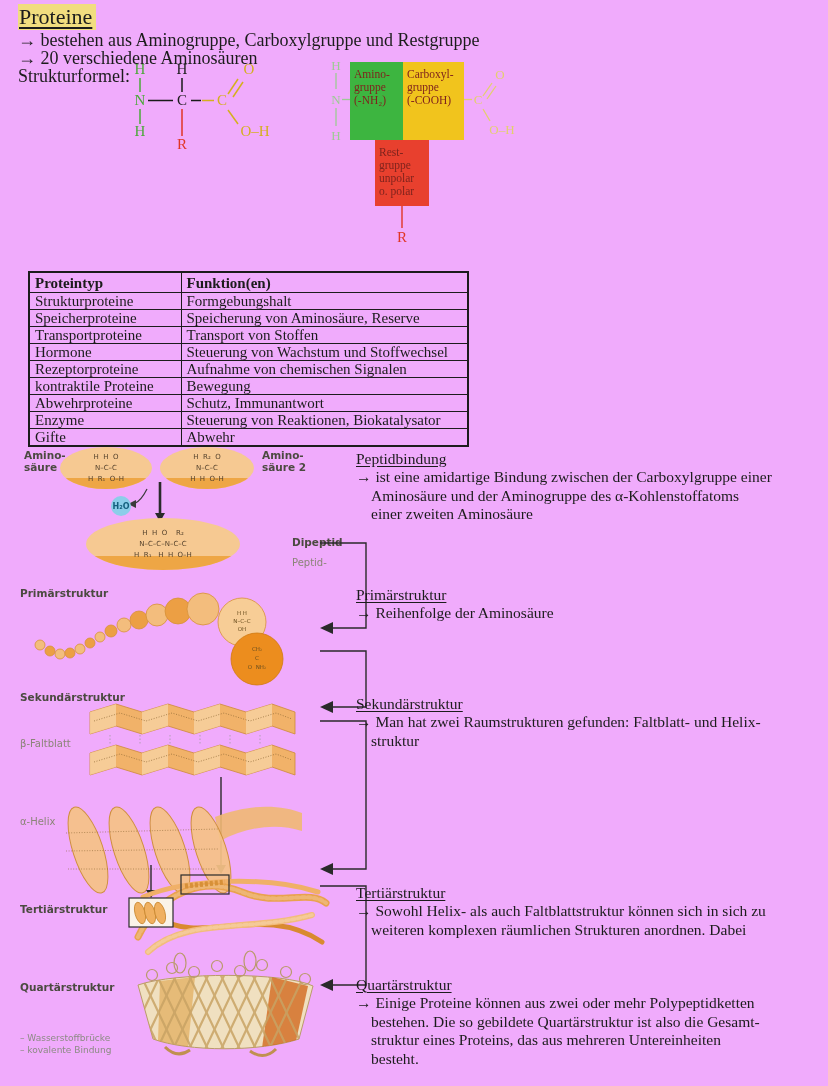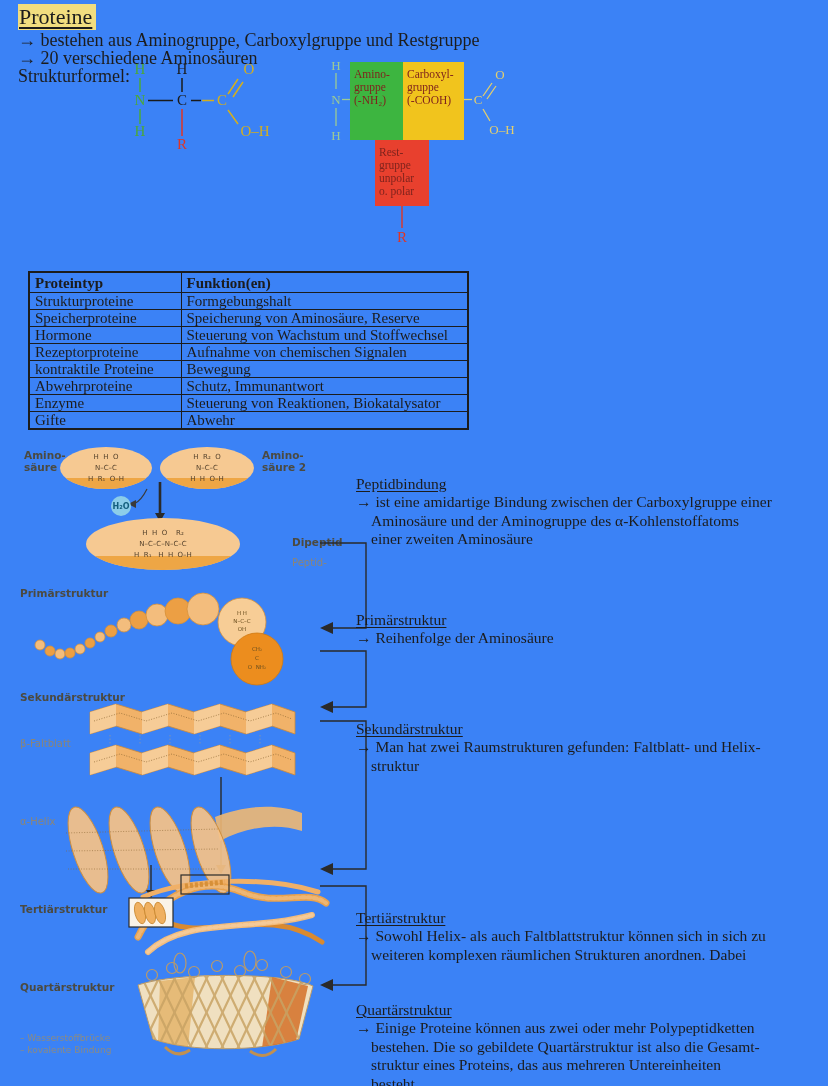--- a/index.html
+++ b/index.html
@@ -1,32 +1,32 @@
 <!DOCTYPE html>
 <html><head>
 <meta charset="utf-8">
 <style>
   html,body { margin:0; padding:0; background:#e8e8e8; }
-  .page { position:relative; width:828px; height:1086px; background:#3b82f6;
+  .page { position:relative; width:828px; height:1086px; background:#f0abfc;
           font-family:"Liberation Serif",serif; color:#1c1c1c; overflow:hidden; margin:0 auto; }
   .abs { position:absolute; }
   .title { font-size:22px; background:#f1dd7f; text-decoration:underline;
            text-underline-offset:3px; padding:0 4px 1px 1px; }
   .intro { font-size:18px; line-height:18px; white-space:nowrap; }
 
   
   table.ptable { position:absolute; left:28px; top:271px; width:441px;
                  border-collapse:collapse; font-size:15px; border:2px solid #1c1c1c; }
   .ptable th, .ptable td { border:1px solid #1c1c1c; padding:0 5px; height:16px;
                            line-height:16px; text-align:left; white-space:nowrap; overflow:hidden; }
   .ptable th { font-weight:bold; height:19px; }
 
   
   .sec { position:absolute; left:356px; width:472px; font-size:15.5px; line-height:18.4px; }
-  .sec-h { text-decoration:underline; text-underline-offset:2px; white-space:nowrap;margin-top:25px; }
+  .sec-h { text-decoration:underline; text-underline-offset:2px; white-space:nowrap; }
   .sec-l { white-space:nowrap; }
   .sec-l.cont { padding-left:15px; }
 
   
   svg text { user-select:none; }
   .fx  { font:15px "Liberation Serif",serif; text-anchor:middle; }
   .fg  { fill:#4ba83a; }  .fk { fill:#1a1a1a; }  .fy { fill:#d4af1e; }  .fr { fill:#e03524; }
   .pg  { fill:#9ccb94; font:13px "Liberation Serif",serif; text-anchor:middle; }
   .py  { fill:#e3cf6e; font:13px "Liberation Serif",serif; text-anchor:middle; }
   .boxt { fill:#7f231d; font:11.5px "Liberation Serif",serif; }
@@ -130,20 +130,24 @@
       </tr>
     </thead>
     <tbody>
       <tr>
           <td>Strukturproteine</td>
           <td>Formgebungshalt</td>
         </tr>
       <tr>
           <td>Speicherproteine</td>
           <td>Speicherung von Aminosäure, Reserve</td>
+        </tr>
+      <tr>
+          <td>Transportproteine</td>
+          <td>Transport von Stoffen</td>
         </tr>
       <tr>
           <td>Hormone</td>
           <td>Steuerung von Wachstum und Stoffwechsel</td>
         </tr>
       <tr>
           <td>Rezeptorproteine</td>
           <td>Aufnahme von chemischen Signalen</td>
         </tr>
       <tr>

